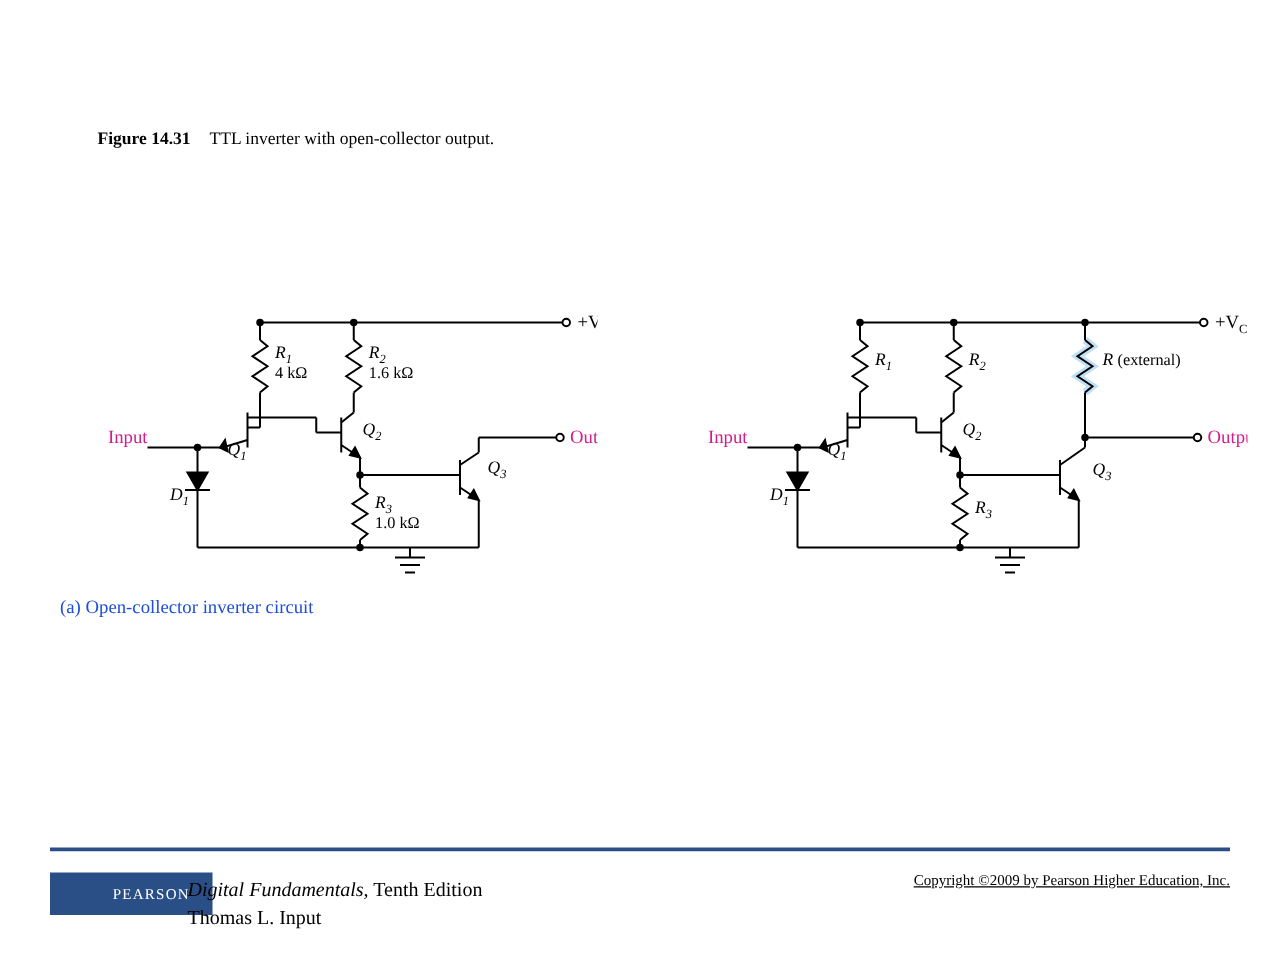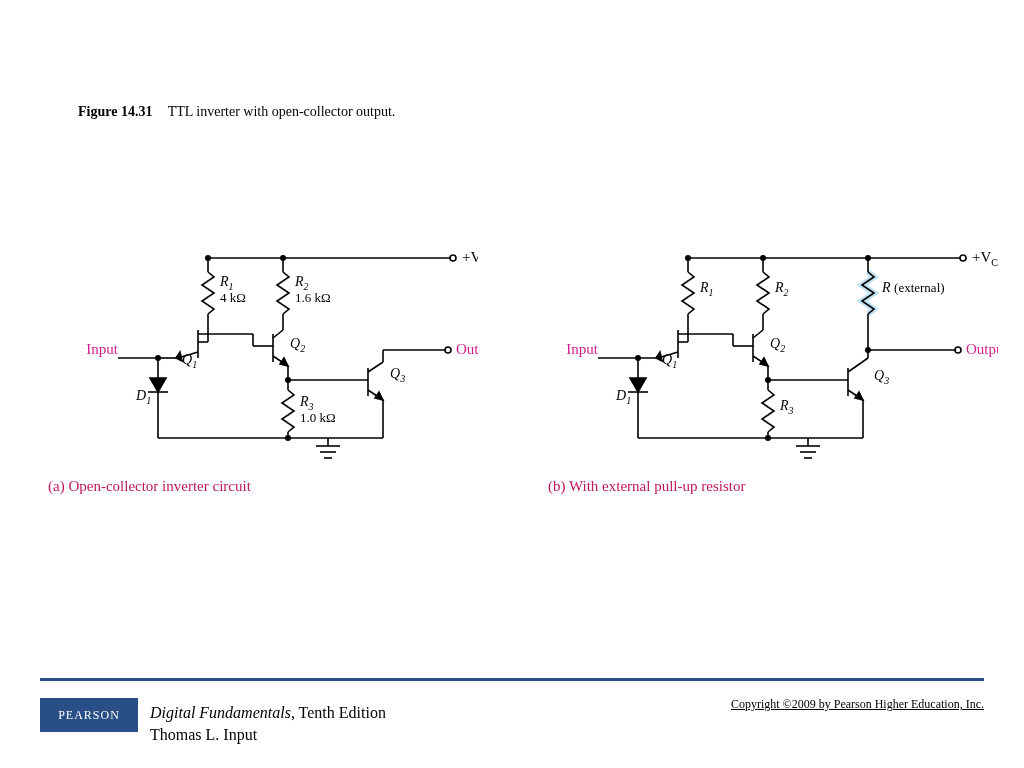--- a/index.html
+++ b/index.html
@@ -3,24 +3,24 @@
 <meta charset="utf-8">
 <style>
   html, body { margin: 0; padding: 0; width: 1024px; height: 768px; font-family: "Times New Roman", Times, serif; background: #fff; color: #000; }
   .page { position: relative; width: 1024px; height: 768px; }
   .caption { position: absolute; top: 58px; left: 78px; font-size: 14px; margin-top: 46px; }
   .caption .fig-label { font-weight: bold; margin-right: 12px; }
   .diagrams { position: absolute; top: 230px; left: 48px; width: 930px; height: 270px; }
   .circuit { position: absolute; top: 0; }
   .circuit.a { left: 0; width: 430px; }
   .circuit.b { left: 500px; width: 430px; }
-  .sub-caption { position: absolute; top: 248px; left: 0; font-size: 15px; color: #be185d; }
+  .sub-caption { position: absolute; top: 248px; left: 0; font-size: 15px; color: #1d4ed8; }
   .rule { position: absolute; left: 40px; right: 40px; top: 678px; height: 0; border-top: 3px solid #2a4f87; }
   .footer { position: absolute; left: 40px; right: 40px; top: 690px; height: 60px; }
-  .pearson-logo { position: absolute; left: 0; top: 8px; width: 98px; height: 34px; background: #2a4f87; color: #fff; display: flex; align-items: center; justify-content: center; font-family: Georgia, serif; letter-spacing: 1px; font-size: 12px; }
+  .pearson-logo { position: absolute; left: 0; top: 8px; width: 98px; height: 34px; background: #2a4f87; color: #fff; display: flex; align-items: center; justify-content: center; font-family: Georgia, serif; letter-spacing: 1px; font-size: 12px; padding-left: 32px; }
   .book-info { position: absolute; left: 110px; top: 12px; font-size: 16px; line-height: 1.35; }
   .book-info .title { font-style: italic; }
   .copyright { position: absolute; right: 0; top: 6px; font-size: 12px; text-align: right; line-height: 1.35; text-decoration: underline; }
   svg text { font-family: "Times New Roman", Times, serif; }
 </style>
 </head>
 <body>
 
 <div class="page">
 
@@ -210,21 +210,20 @@
         <text x="227" y="62" font-size="14" font-style="italic"><tspan>R</tspan><tspan font-size="10" dy="4">2</tspan></text>
         <text x="334" y="62" font-size="14"><tspan font-style="italic">R</tspan> <tspan font-size="13">(external)</tspan></text>
 
         <text x="232" y="180" font-size="14" font-style="italic"><tspan>R</tspan><tspan font-size="10" dy="4">3</tspan></text>
 
         <text x="114" y="134" font-size="14" font-style="italic"><tspan>Q</tspan><tspan font-size="10" dy="4">1</tspan></text>
         <text x="222" y="118" font-size="14" font-style="italic"><tspan>Q</tspan><tspan font-size="10" dy="4">2</tspan></text>
         <text x="326" y="150" font-size="14" font-style="italic"><tspan>Q</tspan><tspan font-size="10" dy="4">3</tspan></text>
         <text x="68" y="170" font-size="14" font-style="italic"><tspan>D</tspan><tspan font-size="10" dy="4">1</tspan></text>
       </svg>
-      <div class="sub-caption">(b) With external pull-up resistor</div>
     </div>
 
   </div>
 
   <div class="rule"></div>
 
   <div class="footer">
     <div class="pearson-logo">PEARSON</div>
     <div class="book-info">
       <span class="title">Digital Fundamentals</span><span>, Tenth Edition</span><br>

